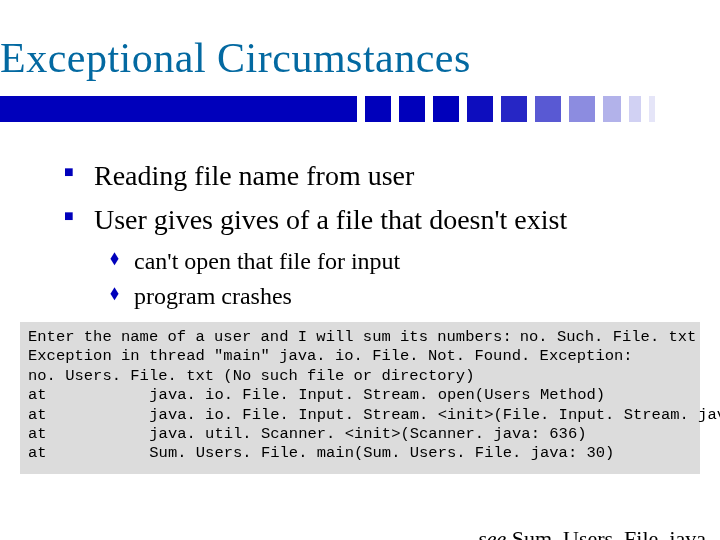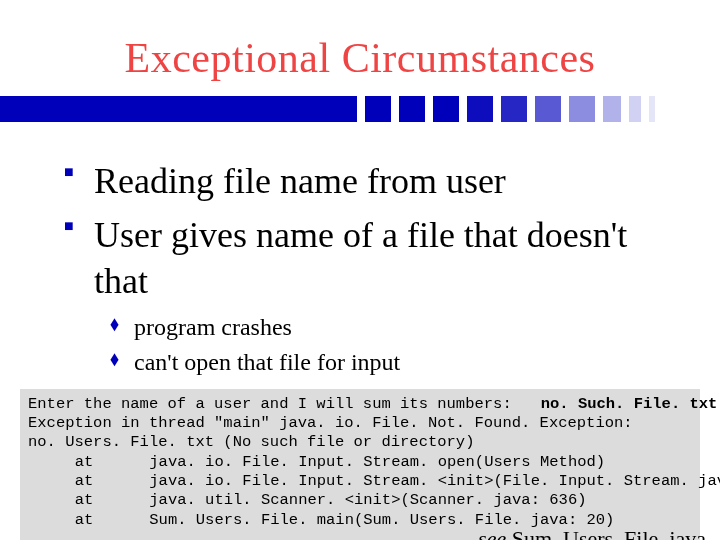--- a/index.html
+++ b/index.html
@@ -1,24 +1,24 @@
 <!DOCTYPE html>
 <html><head>
 <meta charset="utf-8">
 <style>
   * { margin: 0; padding: 0; box-sizing: border-box; }
   html, body { width: 720px; height: 540px; background: #fff; font-family: "Times New Roman", Times, serif; }
   .slide { width: 720px; height: 540px; position: relative; }
   .title {
     font-size: 42px;
-    text-align: center;
+    text-align: left;
     margin-top: 34px;
     margin-bottom: 14px;
     font-weight: normal;
-    color: #ef4444;
+    color: #0369a1;
     letter-spacing: 0.5px;
   }
   .stripe-row {
     width: 100%;
     display: flex;
     height: 26px;
     margin-bottom: 36px;
   }
   .stripe-solid {
     flex: 0 0 365px;
@@ -42,21 +42,21 @@
   .stripe-fade div:nth-child(5){opacity:.85}
   .stripe-fade div:nth-child(6){opacity:.65}
   .stripe-fade div:nth-child(7){opacity:.45}
   .stripe-fade div:nth-child(8){opacity:.30; width:18px}
   .stripe-fade div:nth-child(9){opacity:.18; width:12px}
   .stripe-fade div:nth-child(10){opacity:.10; width:6px}
   .body {
     padding: 0 40px 0 58px;
   }
   .lvl1 {
-    font-size: 36px;
+    font-size: 28px;
     color: #000;
     margin-bottom: 8px;
     position: relative;
     padding-left: 36px;
     line-height: 1.28;
   }
   .lvl1::before {
     content: "■";
     color: #0000bb;
     position: absolute;
@@ -92,22 +92,22 @@
     white-space: pre;
   }
   .footer {
     position: absolute;
     right: 14px;
     bottom: 22px;
     font-size: 22px;
     font-style: italic;
   }
   .footer .fname { font-style: normal; }
-  .prompt-input { margin-left: 29px; font-weight: bold; }
-  .at { display:inline-block; width:112px; text-align:center; }
+  .prompt-input { margin-left: 8px; }
+  .at { display:inline-block; width:112px; text-align:left; }
 </style>
 </head>
 <body>
 <div class="slide">
 
   <h1 class="title">Exceptional Circumstances</h1>
 
   <div class="stripe-row">
     <div class="stripe-solid"></div>
     <div class="stripe-fade">
@@ -119,33 +119,33 @@
         <div></div>
         <div></div>
         <div></div>
         <div></div>
         <div></div>
     </div>
   </div>
 
   <div class="body">
     <div class="lvl1">Reading file name from user</div>
-    <div class="lvl1">User gives name of a file that doesn't that</div>
+    <div class="lvl1">User gives gives of a file that doesn't exist</div>
     <div class="lvl2wrap">
+      <div class="lvl2">can't open that file for input</div>
       <div class="lvl2">program crashes</div>
-      <div class="lvl2">can't open that file for input</div>
     </div>
   </div>
 
   <div class="console"><span>Enter the name of a user and I will sum its numbers:</span><span class="prompt-input">no. Such. File. txt</span>
 <span>Exception in thread "main" java. io. File. Not. Found. Exception:</span>
 <span>no. Users. File. txt (No such file or directory)</span>
 <span class="at">at</span> <span>java. io. File. Input. Stream. open(Users Method)</span>
 <span class="at">at</span> <span>java. io. File. Input. Stream. &lt;init&gt;(File. Input. Stream. java: 120)</span>
 <span class="at">at</span> <span>java. util. Scanner. &lt;init&gt;(Scanner. java: 636)</span>
-<span class="at">at</span> <span>Sum. Users. File. main(Sum. Users. File. java: 20)</span></div>
+<span class="at">at</span> <span>Sum. Users. File. main(Sum. Users. File. java: 30)</span></div>
 
   <div class="footer">
     <span>see</span>
     <span class="fname">Sum. Users. File. java</span>
   </div>
 
 </div>
 
 </body></html>

